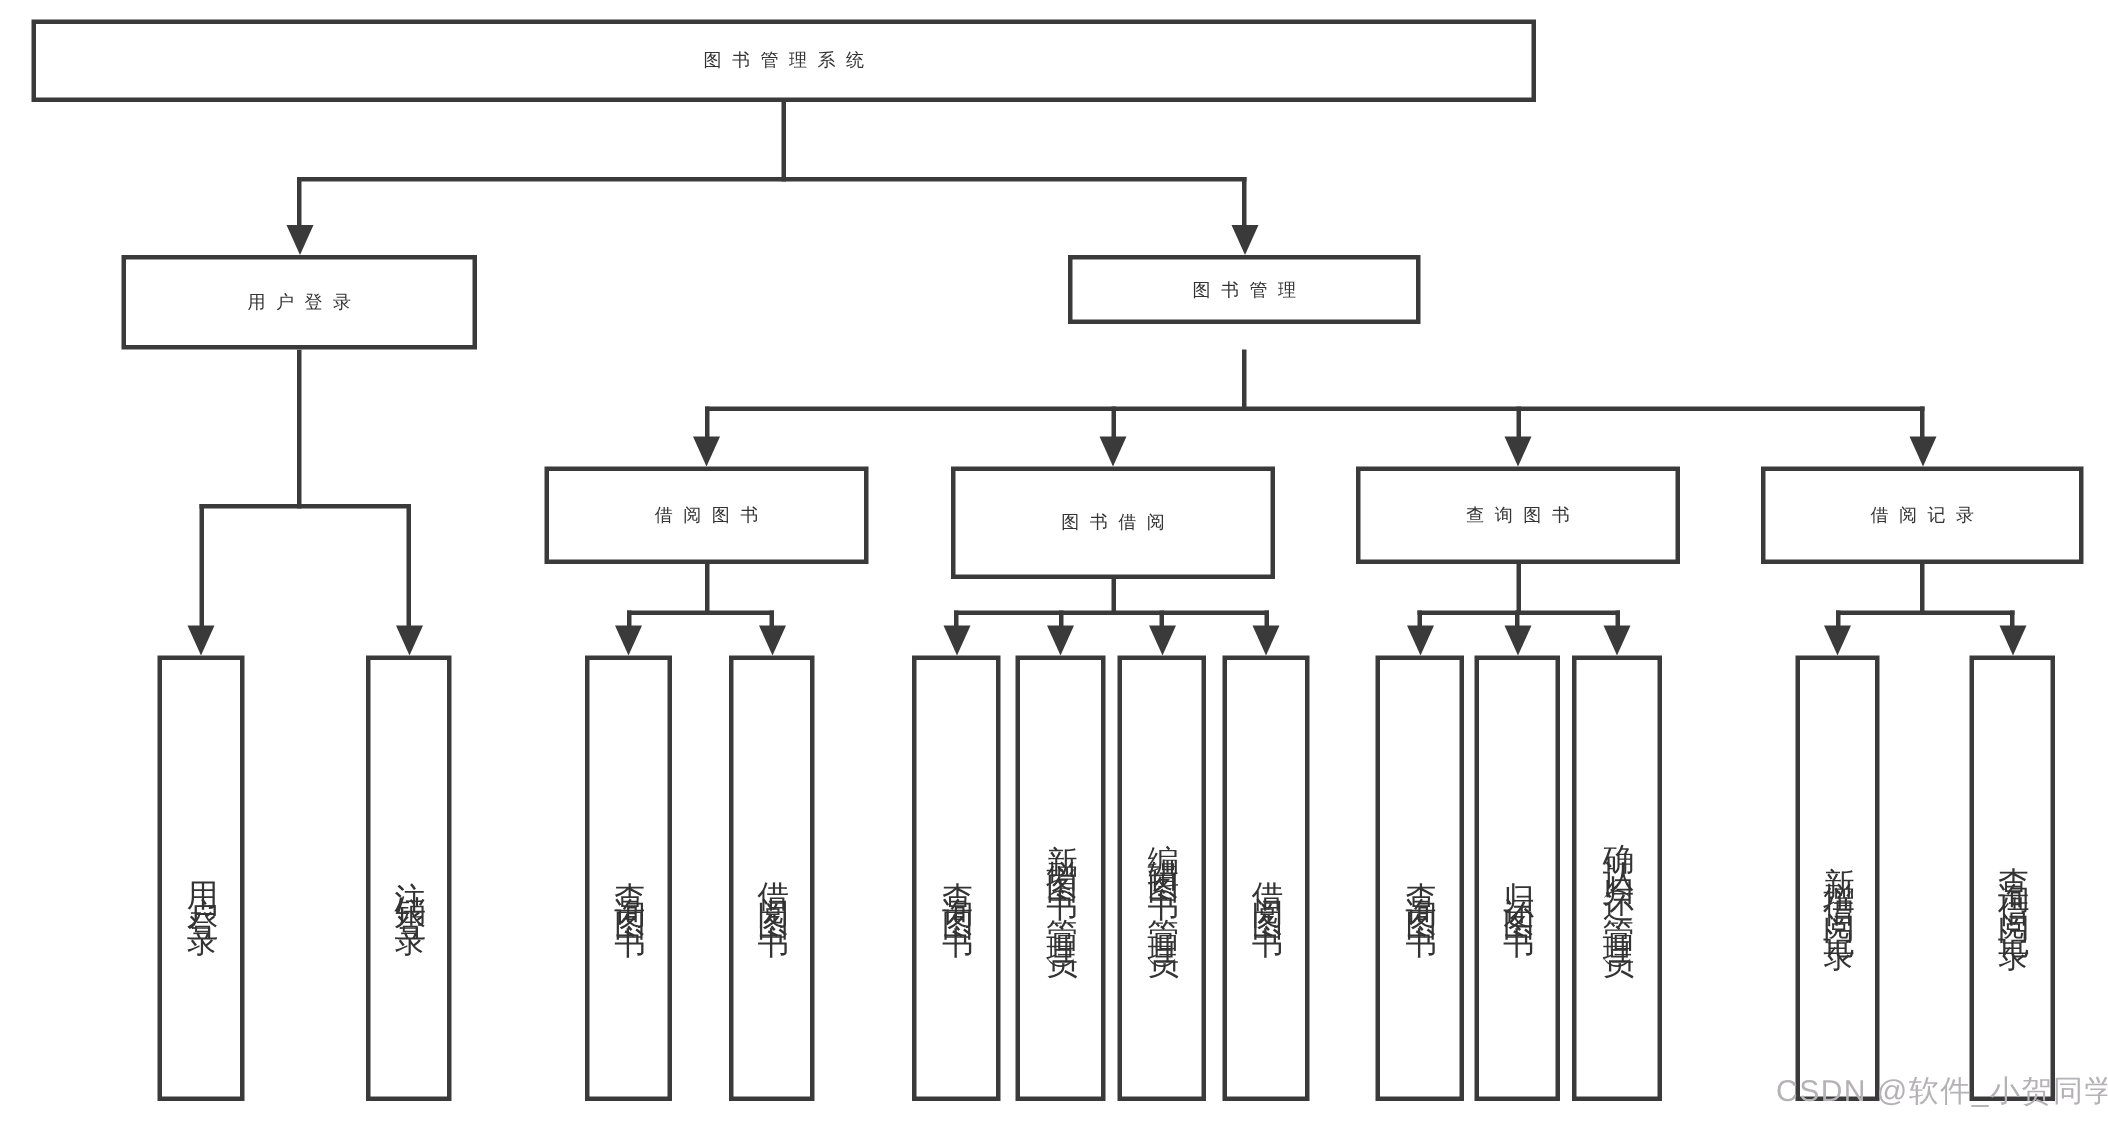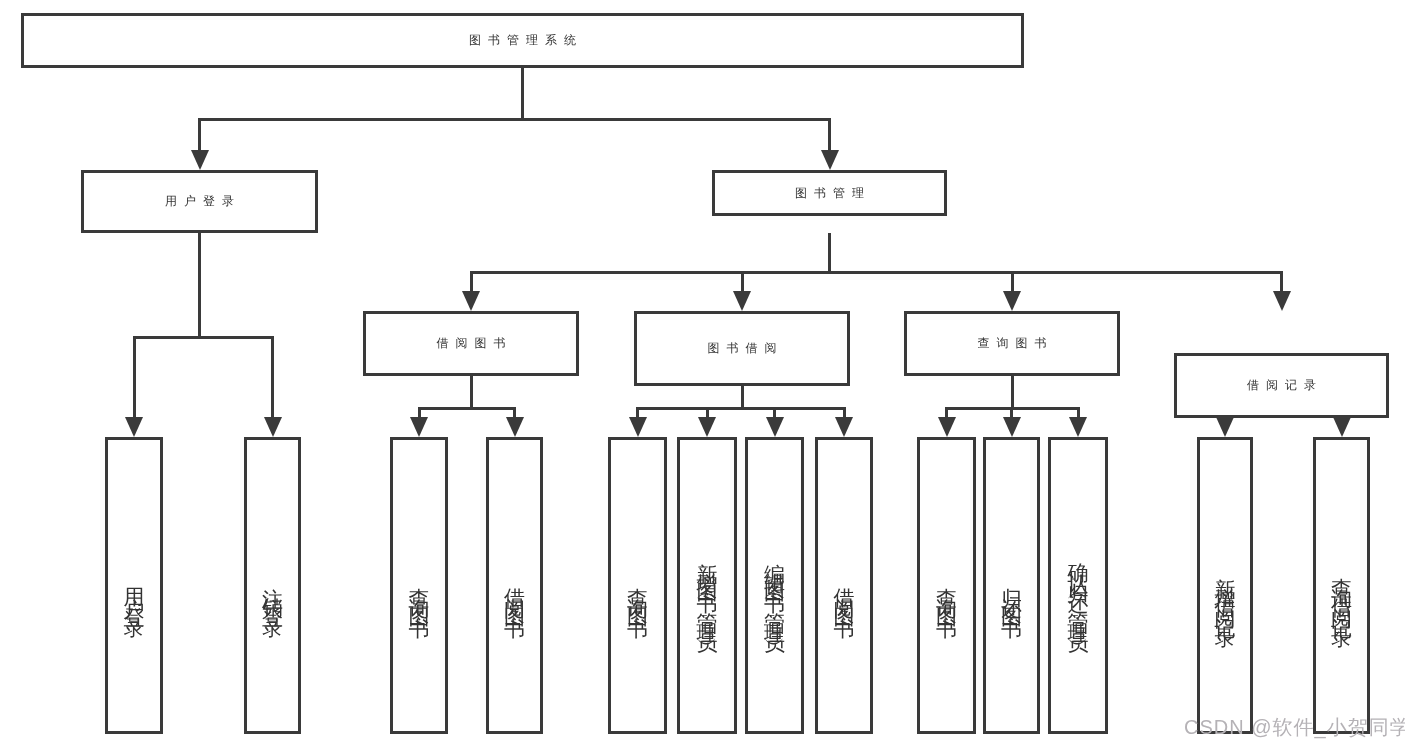--- a/index.html
+++ b/index.html
@@ -61,21 +61,21 @@
 <body>
 
 <div class="canvas">
   <div class="watermark">CSDN @软件_小贺同学</div>
 <div class="node" style="left: 21px; top: 13px; width: 1003px; height: 55px;">图书管理系统</div>
     <div class="node" style="left: 81px; top: 170px; width: 237px; height: 63px;">用户登录</div>
     <div class="node" style="left: 712px; top: 170px; width: 235px; height: 46px;">图书管理</div>
     <div class="node" style="left: 363px; top: 311px; width: 216px; height: 65px;">借阅图书</div>
     <div class="node" style="left: 634px; top: 311px; width: 216px; height: 75px;">图书借阅</div>
     <div class="node" style="left: 904px; top: 311px; width: 216px; height: 65px;">查询图书</div>
-    <div class="node" style="left: 1174px; top: 311px; width: 215px; height: 65px; margin-top: 42px;">借阅记录</div>
+    <div class="node" style="left: 1174px; top: 311px; width: 215px; height: 65px;">借阅记录</div>
     <div class="node vertical" style="left: 105px; top: 437px; width: 58px; height: 297px;">用户登录</div>
     <div class="node vertical" style="left: 244px; top: 437px; width: 57px; height: 297px;">注销登录</div>
     <div class="node vertical" style="left: 390px; top: 437px; width: 58px; height: 297px;">查询图书</div>
     <div class="node vertical" style="left: 486px; top: 437px; width: 57px; height: 297px;">借阅图书</div>
     <div class="node vertical" style="left: 608px; top: 437px; width: 59px; height: 297px;">查询图书</div>
     <div class="node vertical" style="left: 677px; top: 437px; width: 60px; height: 297px;">新增图书（管理员）</div>
     <div class="node vertical" style="left: 745px; top: 437px; width: 59px; height: 297px;">编辑图书（管理员）</div>
     <div class="node vertical" style="left: 815px; top: 437px; width: 58px; height: 297px;">借阅图书</div>
     <div class="node vertical" style="left: 917px; top: 437px; width: 59px; height: 297px;">查询图书</div>
     <div class="node vertical" style="left: 983px; top: 437px; width: 57px; height: 297px;">归还图书</div>

